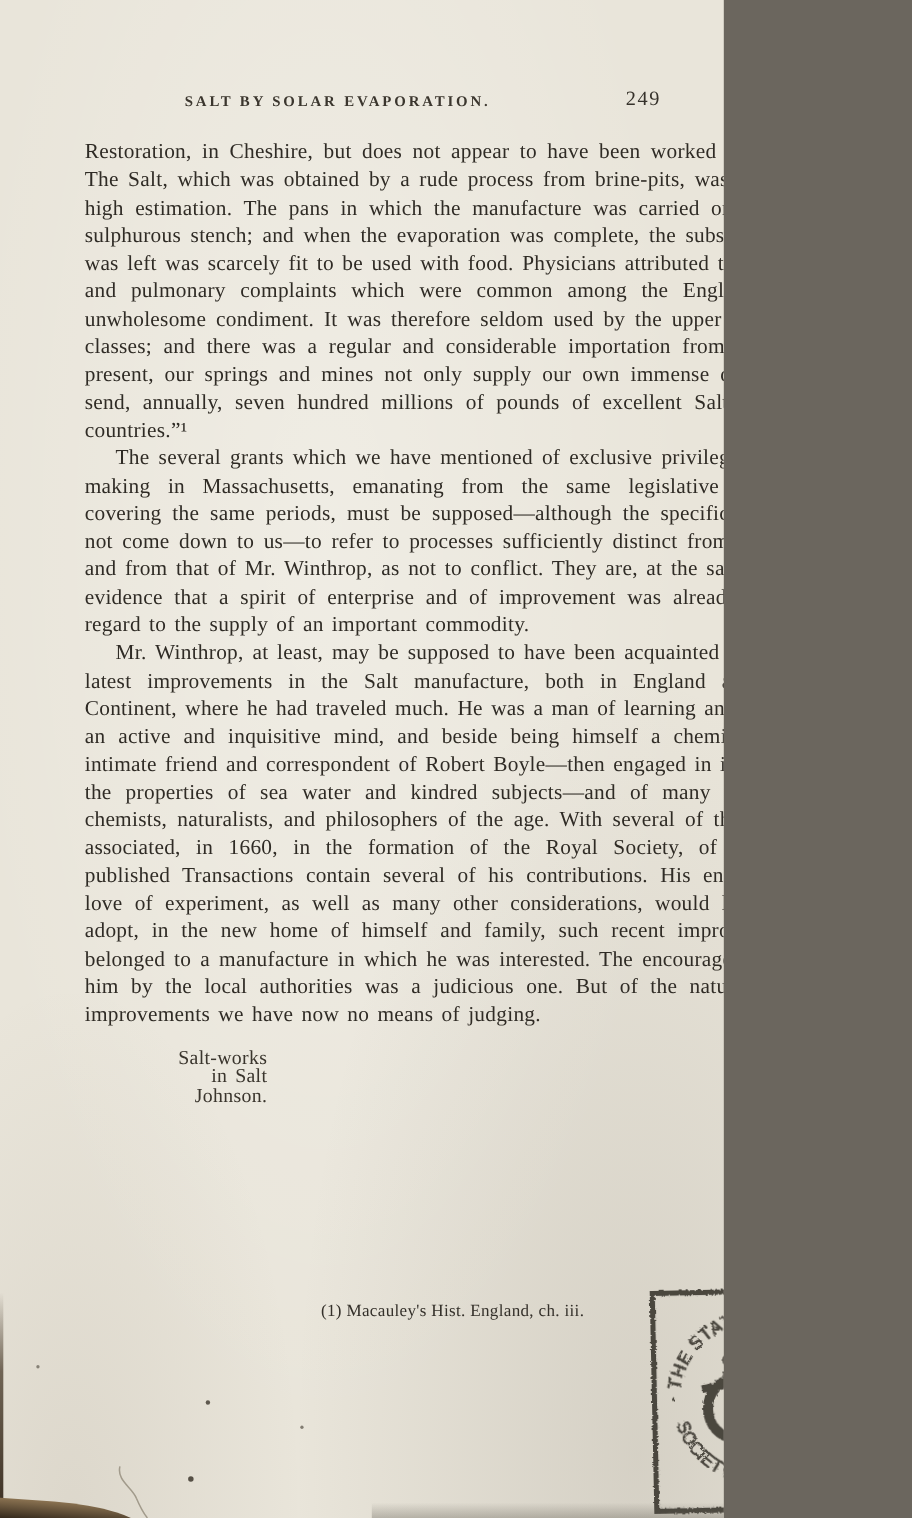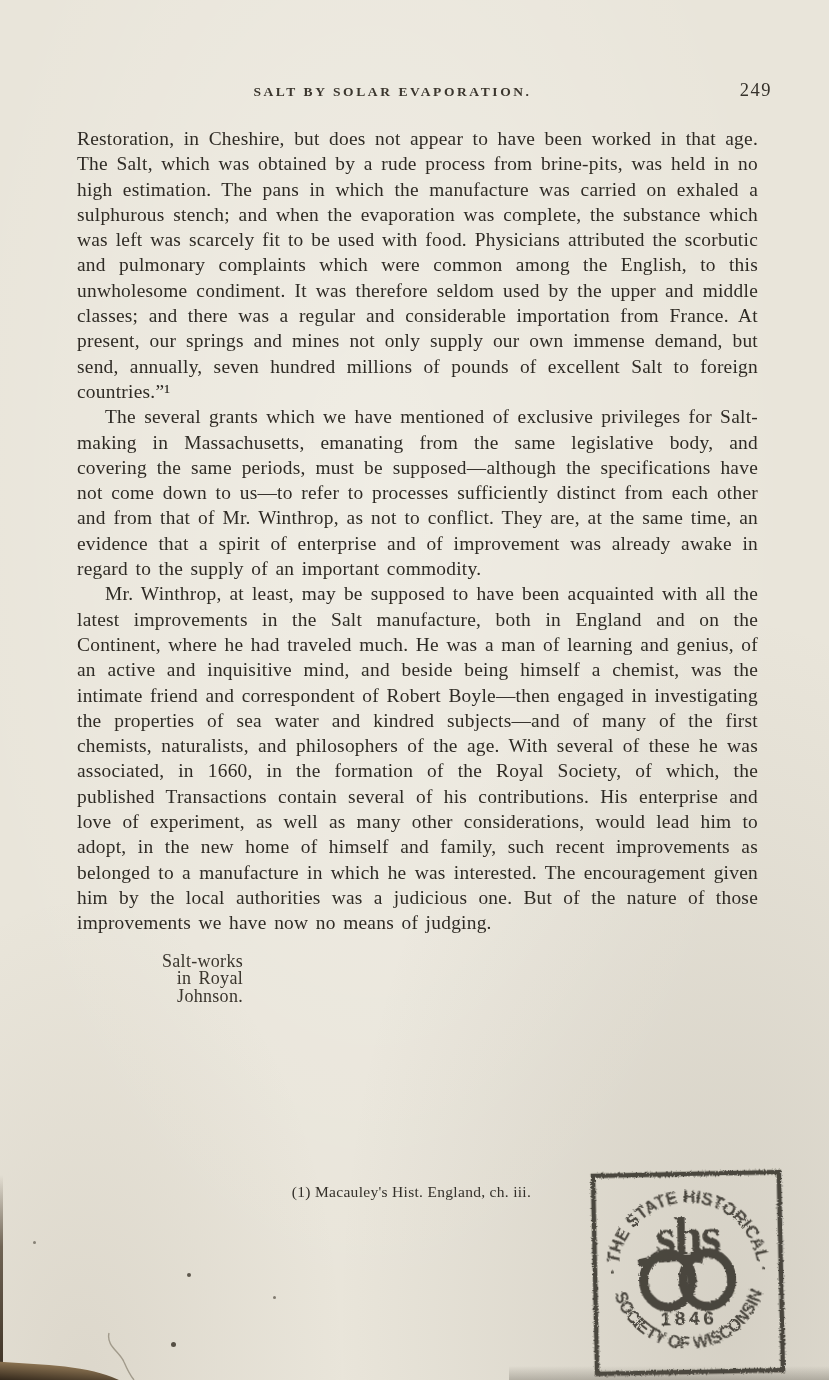--- a/index.html
+++ b/index.html
@@ -1,17 +1,17 @@
 <!DOCTYPE html>
 <html><head>
 <meta charset="utf-8">
 <style>
   html,body{margin:0;padding:0;background:#6b665e;}
   .page{
-    position:relative; width:829px; height:1380px; overflow:hidden;
+    position:relative; width:658px; height:1380px; overflow:hidden;
     background:
       radial-gradient(ellipse at 88% 96%, rgba(110,102,88,0.16), rgba(0,0,0,0) 38%),
       radial-gradient(ellipse at 10% 100%, rgba(110,95,75,0.10), rgba(0,0,0,0) 25%),
       radial-gradient(ellipse at 45% 35%, rgba(255,255,252,0.30), rgba(0,0,0,0) 65%),
       #e9e5da;
     font-family:"Liberation Serif","DejaVu Serif",serif;
     color:#332f29;
   }
   
   .running-header{position:absolute; top:84px; left:0; width:100%; height:24px;}
@@ -77,21 +77,21 @@
     <div class="page-number">249</div>
   </header>
 
   <main class="body-text">
     <p class="para flush">Restoration, in Cheshire, but does not appear to have been worked in that age. The Salt, which was obtained by a rude process from brine-pits, was held in no high estimation. The pans in which the manufacture was carried on exhaled a sulphurous stench; and when the evaporation was complete, the substance which was left was scarcely fit to be used with food. Physicians attributed the scorbutic and pulmonary complaints which were common among the English, to this unwholesome condiment. It was therefore seldom used by the upper and middle classes; and there was a regular and considerable importation from France. At present, our springs and mines not only supply our own immense demand, but send, annually, seven hundred millions of pounds of excellent Salt to foreign countries.”¹</p>
     <p class="para">The several grants which we have mentioned of exclusive privileges for Salt-making in Massachusetts, emanating from the same legislative body, and covering the same periods, must be supposed—although the specifications have not come down to us—to refer to processes sufficiently distinct from each other and from that of Mr. Winthrop, as not to conflict. They are, at the same time, an evidence that a spirit of enterprise and of improvement was already awake in regard to the supply of an important commodity.</p>
     <p class="para">Mr. Winthrop, at least, may be supposed to have been acquainted with all the latest improvements in the Salt manufacture, both in England and on the Continent, where he had traveled much. He was a man of learning and genius, of an active and inquisitive mind, and beside being himself a chemist, was the intimate friend and correspondent of Robert Boyle—then engaged in investigating the properties of sea water and kindred subjects—and of many of the first chemists, naturalists, and philosophers of the age. With several of these he was associated, in 1660, in the formation of the Royal Society, of which, the published Transactions contain several of his contributions. His enterprise and love of experiment, as well as many other considerations, would lead him to adopt, in the new home of himself and family, such recent improvements as belonged to a manufacture in which he was interested. The encouragement given him by the local authorities was a judicious one. But of the nature of those improvements we have now no means of judging.</p>
     <div class="sidenote-block">
       <aside class="sidenote">
         <div>Salt-works</div>
-        <div>in Royal</div>
+        <div>in Salt</div>
         <div>Johnson.</div>
       </aside>
     </div>
   </main>
 
   <div class="footnote">(1) Macauley's Hist. England, ch. iii.</div>
 
   <svg class="stamp" viewBox="0 0 194 206" xmlns="http://www.w3.org/2000/svg">
     <defs>
       <path id="arc-top" d="M 30.3 119.9 A 69 69 0 1 1 163.7 119.9" fill="none"></path>

